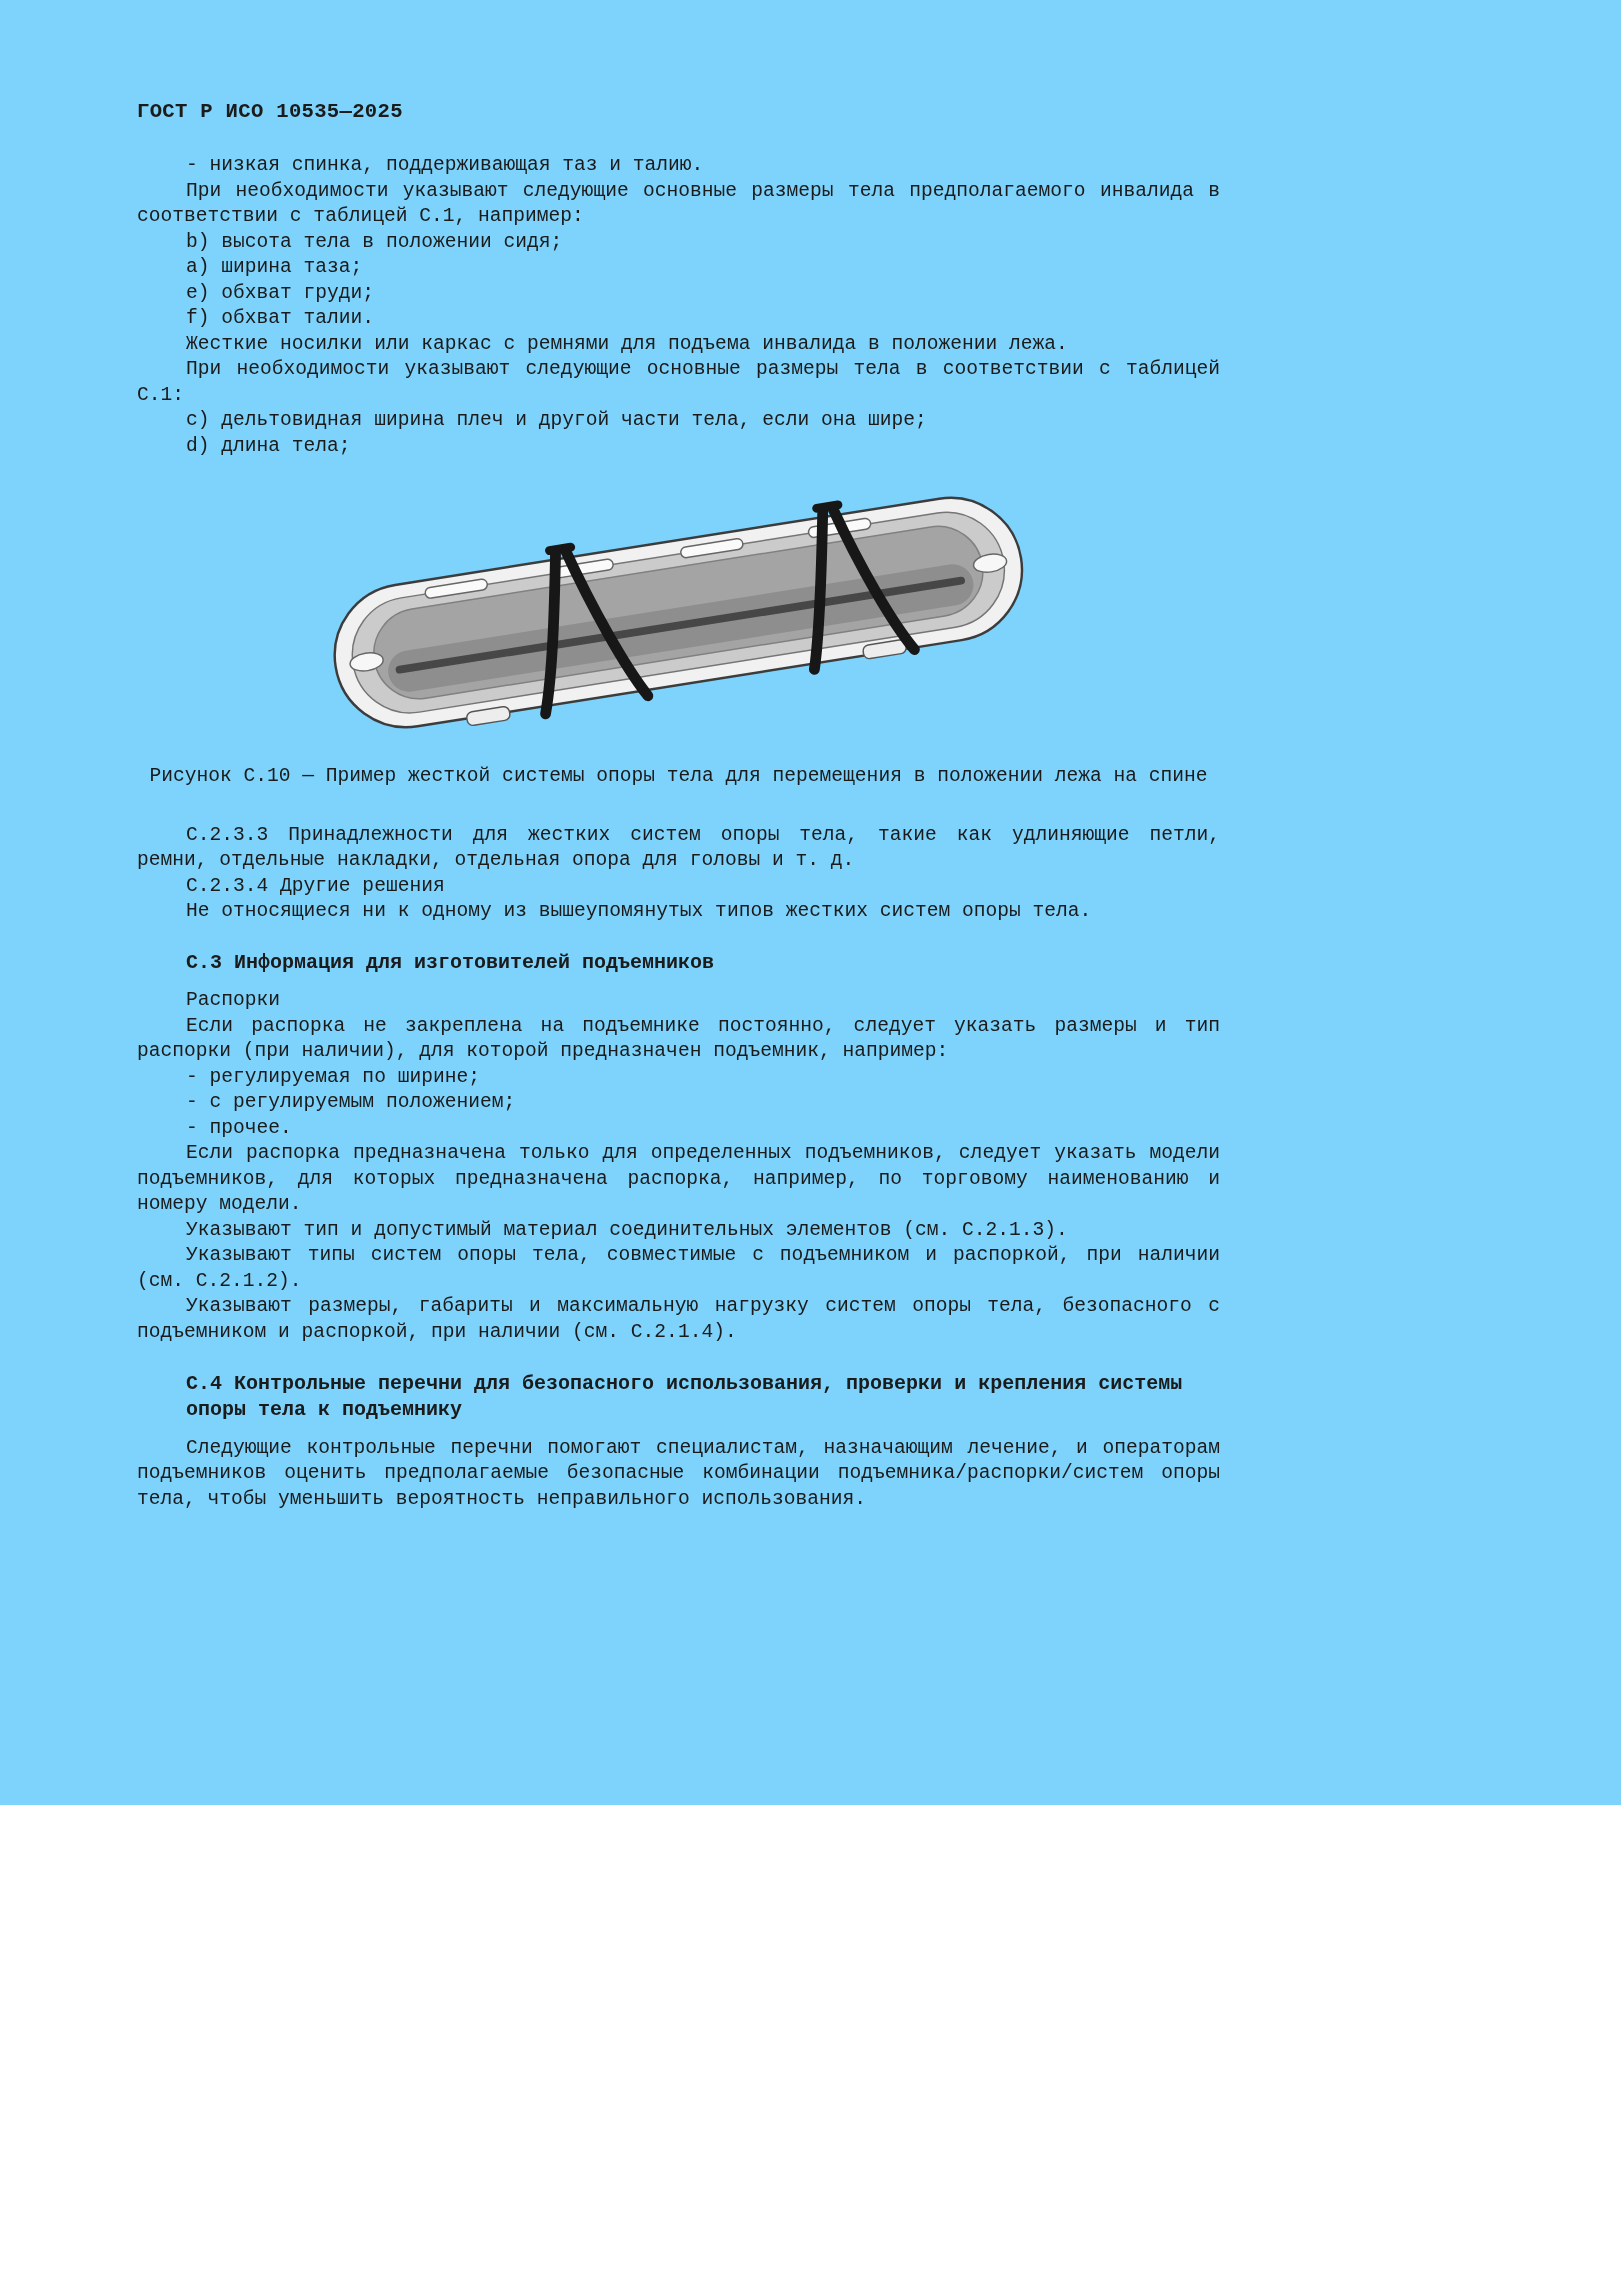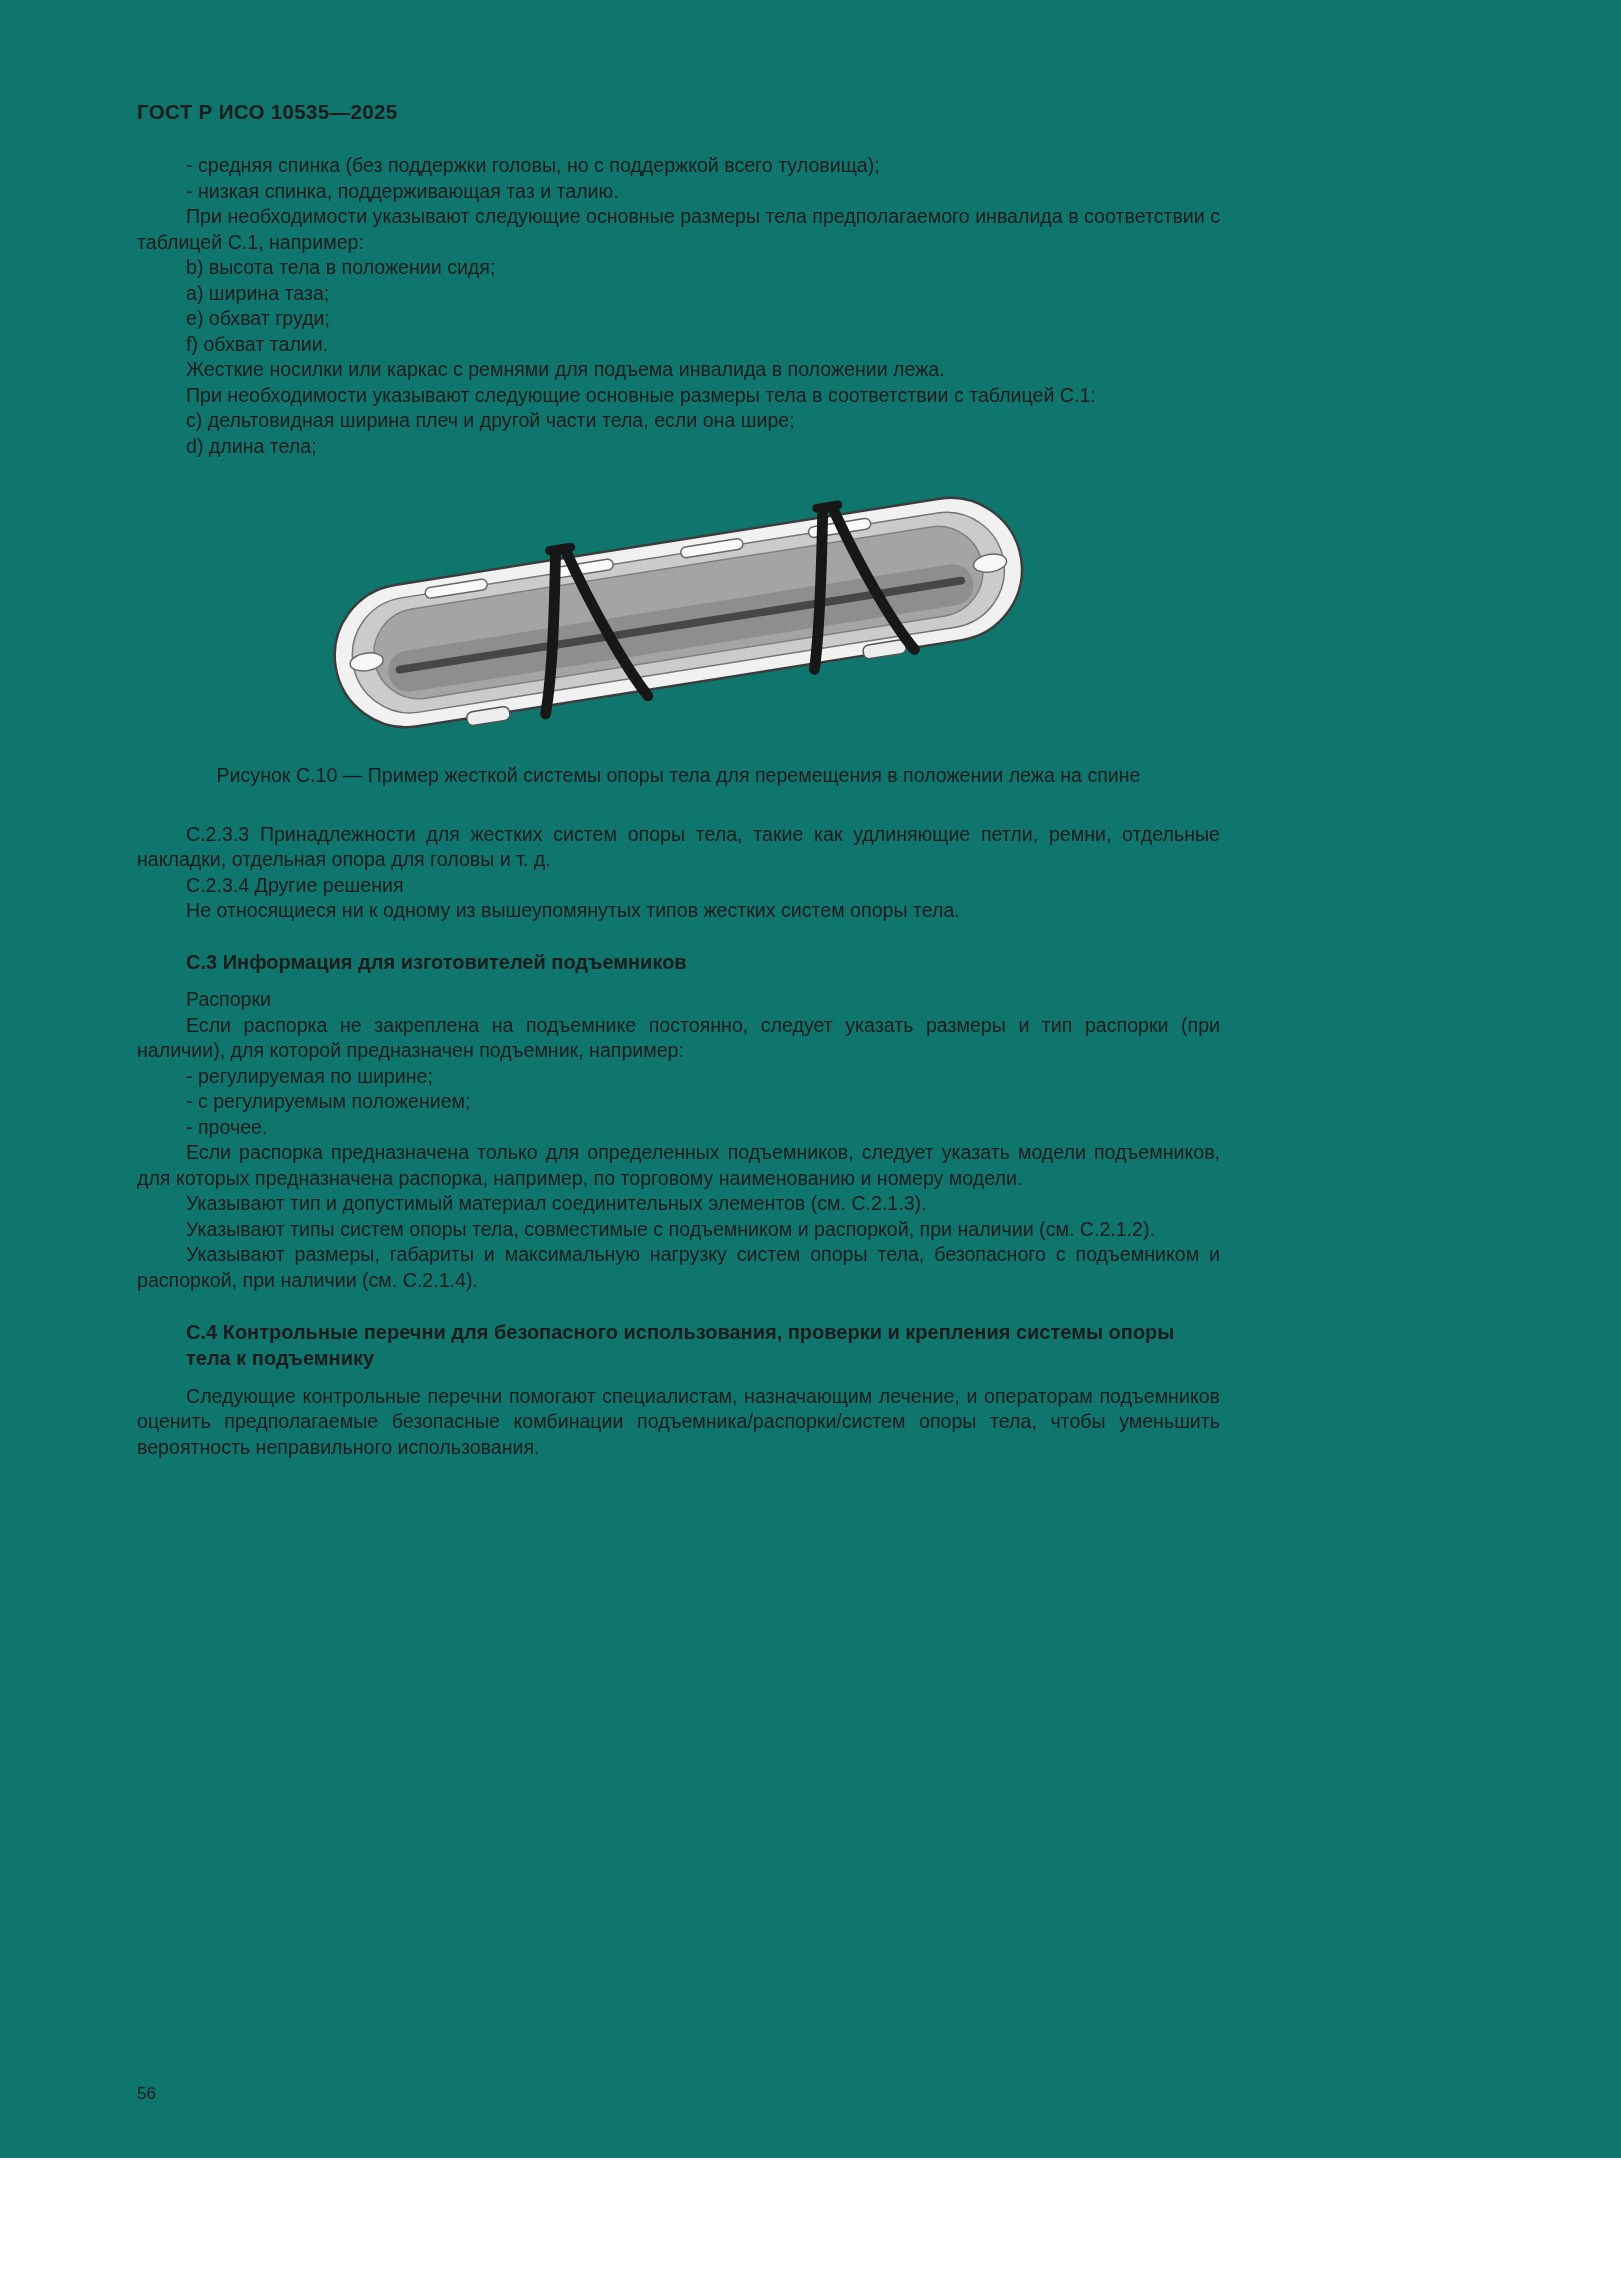--- a/index.html
+++ b/index.html
@@ -9,23 +9,24 @@
   }
   body {
     width: 1621px;
     height: 2293px;
     font-family: "Liberation Sans", sans-serif;
     color: #1b1b1b;
   }
   .page {
     position: relative;
     width: 1621px;
-    height: 2158px;
-    background: #0f766e;
+    height: 1805px;
+    background: #7dd3fc;
     overflow: hidden;
+    font-family: Liberation Mono, monospace;
   }
   .page-header {
     position: absolute;
     top: 100px;
     left: 137px;
     font-size: 20.6px;
     font-weight: bold;
     letter-spacing: 0.3px;
   }
   .content {
@@ -68,21 +69,20 @@
 </head>
 <body>
 
 <div class="page">
 
   <div class="page-header">ГОСТ Р ИСО 10535—2025</div>
 
   <div class="content">
 
     <div>
-        <p class="para">- средняя спинка (без поддержки головы, но с поддержкой всего туловища);</p>
         <p class="para">- низкая спинка, поддерживающая таз и талию.</p>
         <p class="para">При необходимости указывают следующие основные размеры тела предполагаемого инвалида в соответствии с таблицей С.1, например:</p>
         <p class="para">b) высота тела в положении сидя;</p>
         <p class="para">a) ширина таза;</p>
         <p class="para">e) обхват груди;</p>
         <p class="para">f) обхват талии.</p>
         <p class="para">Жесткие носилки или каркас с ремнями для подъема инвалида в положении лежа.</p>
         <p class="para">При необходимости указывают следующие основные размеры тела в соответствии с таблицей С.1:</p>
         <p class="para">c) дельтовидная ширина плеч и другой части тела, если она шире;</p>
         <p class="para">d) длина тела;</p>

